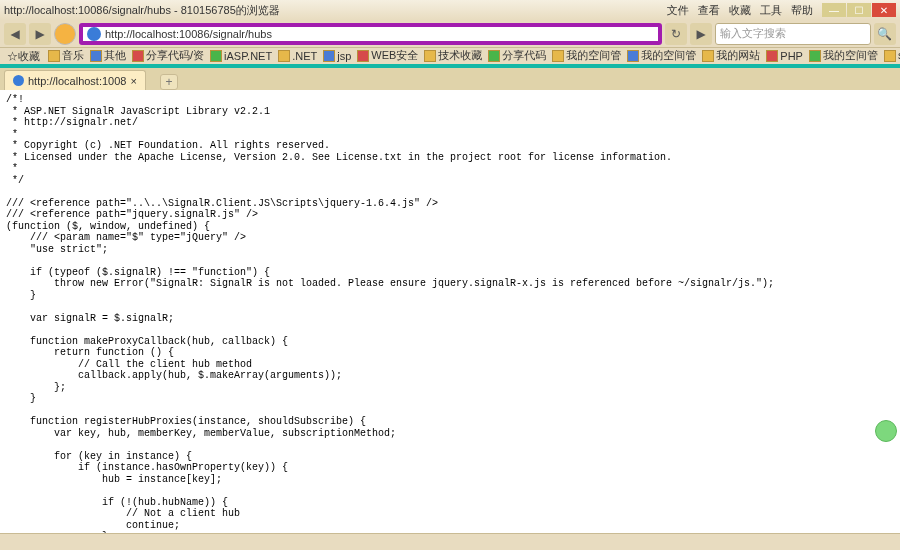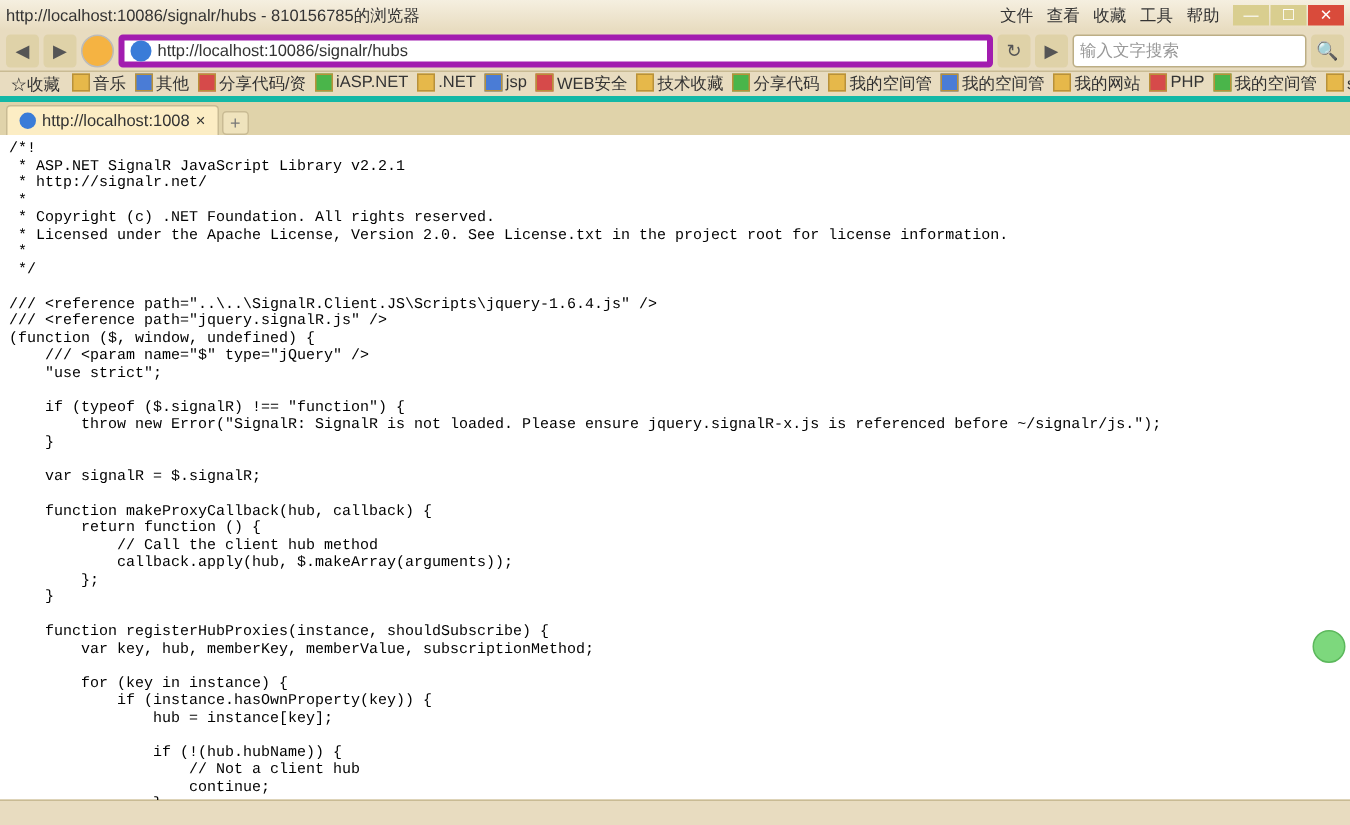--- a/index.html
+++ b/index.html
@@ -13,21 +13,21 @@
 .navbar { height:28px; background:#e8dcc0; display:flex; align-items:center; padding:0 4px; gap:3px; border-bottom:1px solid #c9bb94; }
 .navbtn { width:22px; height:22px; border-radius:3px; background:#dfd2a8; display:flex; align-items:center; justify-content:center; font-size:12px; color:#555; }
 .avatar { width:22px; height:22px; border-radius:50%; background:#f5b342; border:1px solid #bbb; }
 .urlbox { flex:1; height:22px; background:#fff; border:4px solid #a21caf; border-radius:3px; display:flex; align-items:center; padding:0 4px; gap:4px; font-size:11px; color:#333; }
 .urlbox .globe { width:14px; height:14px; border-radius:50%; background:#3a7cd8; }
 .searchbox { width:156px; height:22px; background:#fff; border:1px solid #bcae85; border-radius:3px; padding:0 4px; font-size:11px; color:#999; display:flex; align-items:center; }
 .bookbar { height:20px; background:#e8dcc0; display:flex; align-items:center; padding:0 4px; gap:2px; font-size:11px; color:#333; border-bottom:4px solid #14b8a6; overflow:hidden; white-space:nowrap; }
 .bookbar span.item { display:inline-flex; align-items:center; gap:2px; padding:0 3px; cursor:default; }
 .bookbar .ico { width:12px; height:12px; background:#e6b84a; border:1px solid #b8913a; }
 .bookbar .ico.b { background:#4a7cd6; } .bookbar .ico.r { background:#d64a4a; } .bookbar .ico.g { background:#4ab54a; }
-.tabbar { height:22px; background:#e0d3aa; display:flex; align-items:flex-end; padding:0 4px; gap:2px; }
+.tabbar { height:22px; background:#e0d3aa; display:flex; align-items:flex-end; padding:0 4px; gap:14px; }
 .tab { height:20px; background:#fcedc4; border:1px solid #c9bb94; border-bottom:none; border-radius:3px 3px 0 0; padding:0 8px; display:flex; align-items:center; gap:4px; font-size:11px; color:#333; }
 .tab .globe { width:11px; height:11px; border-radius:50%; background:#3a7cd8; }
 .addtab { width:18px; height:16px; background:#efe3bd; border:1px solid #c9bb94; border-radius:3px; display:flex; align-items:center; justify-content:center; color:#777; font-size:12px; }
 .content { height:443px; overflow:auto; background:#fff; padding:4px 6px; }
 .content pre { font-family:"Courier New",monospace; font-size:10px; line-height:1.15; color:#000; white-space:pre; }
 .statusbar { height:17px; background:#e8dcc0; border-top:1px solid #c9bb94; display:flex; align-items:center; padding:16px 6px; font-size:11px; color:#333;flex-direction:column; }
 .statusbar .left { flex:1; display:flex; align-items:center; gap:4px; }
 .statusbar .chk { width:10px; height:10px; border-radius:50%; background:#4ab54a; }
 .statusbar .right { display:flex; align-items:center; gap:4px; }
 .statusbar .icn { width:12px; height:12px; background:#b8aa7e; border-radius:2px; }

